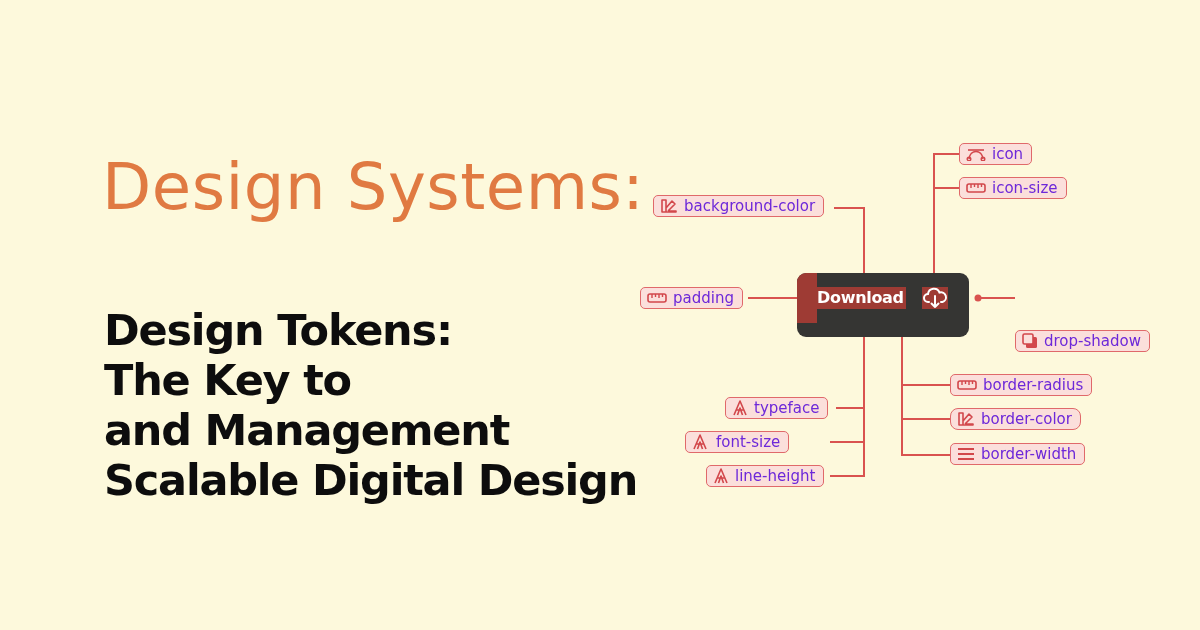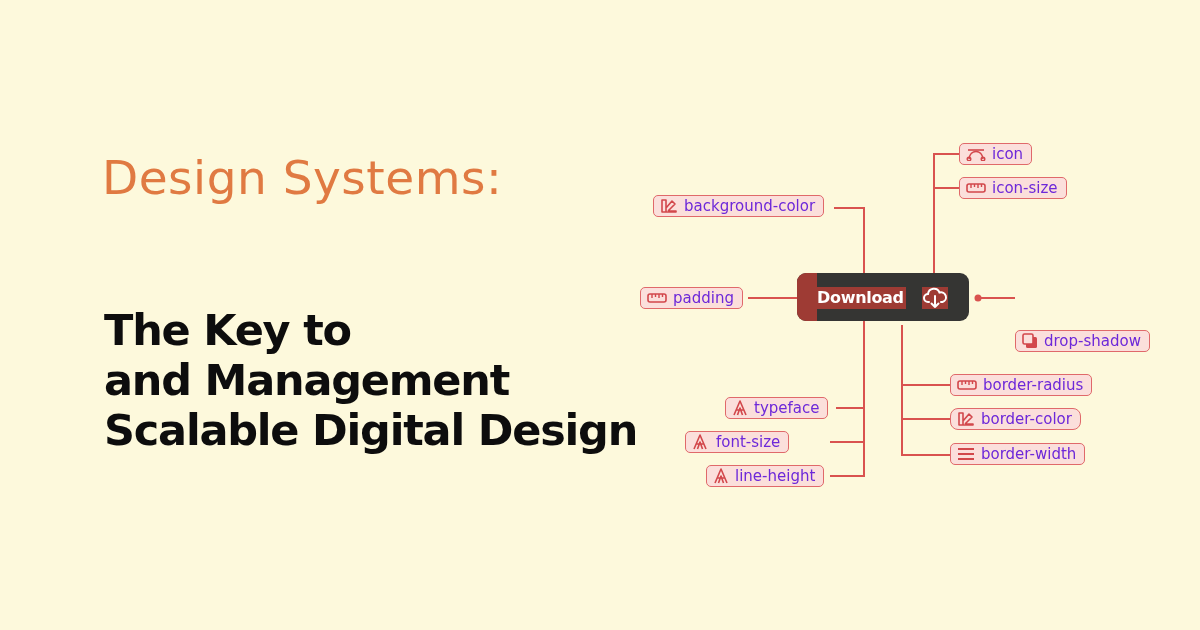--- a/index.html
+++ b/index.html
@@ -4,34 +4,34 @@
 <style>
   html, body { margin: 0; padding: 0; }
   body {
     width: 1200px; height: 630px; overflow: hidden;
     background: #fdf9dc;
     position: relative;
     font-family: "Liberation Sans", "DejaVu Sans", sans-serif;
   }
   .eyebrow {
     position: absolute; left: 102px; top: 150px;
-    font-size: 47px; color: #e07a42; font-weight: 400;
+    font-size: 64px; color: #e07a42; font-weight: 400;
     letter-spacing: 0.5px;
     font-family: "DejaVu Sans", sans-serif;
   }
   .headline {
     position: absolute; left: 104px; top: 305px;
     font-size: 43px; line-height: 50px; font-weight: 700; color: #0d0d0d;
     font-family: "DejaVu Sans", sans-serif;
     letter-spacing: -1.2px;
   }
   .headline div { white-space: nowrap; }
   svg.lines { position: absolute; left: 0; top: 0; }
   .btn {
-    position: absolute; left: 797px; top: 273px; width: 172px; height: 48px;
+    position: absolute; left: 797px; top: 273px; width: 172px; height: 64px;
     background: #353533; border-radius: 9px; overflow: hidden;
   }
   .btn .pad-left {
     position: absolute; left: 0; top: 0; width: 20px; height: 50px; background: #9e3b34;
   }
   .btn .label {
     position: absolute; left: 20px; top: 14px; height: 22px; padding: 0 2px 0 0;
     background: #9e3b34; color: #fff; font-weight: 700; font-size: 16px; line-height: 22px;
     font-family: "DejaVu Sans", sans-serif; letter-spacing: -0.3px;
   }
@@ -47,20 +47,21 @@
     font-family: "DejaVu Sans", sans-serif;
   }
   .tag svg { flex: none; }
 </style>
 </head>
 <body>
 
 <div class="eyebrow">Design Systems:</div>
 
 <div class="headline">
+  <div>Design Tokens:</div>
   <div>The Key to</div>
   <div>and Management</div>
   <div>Scalable Digital Design</div>
 </div>
 
 <svg class="lines" width="1200" height="630">
   <g stroke="#d9534f" stroke-width="2" fill="none">
 
     <polyline points="959,154 934,154 934,292"></polyline>
     <line x1="934" y1="188" x2="959" y2="188"></line>

